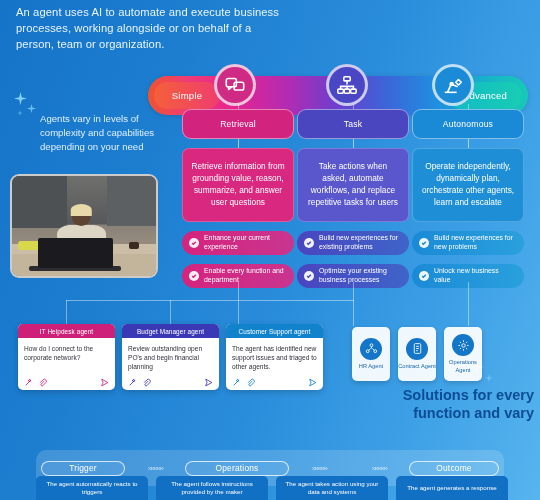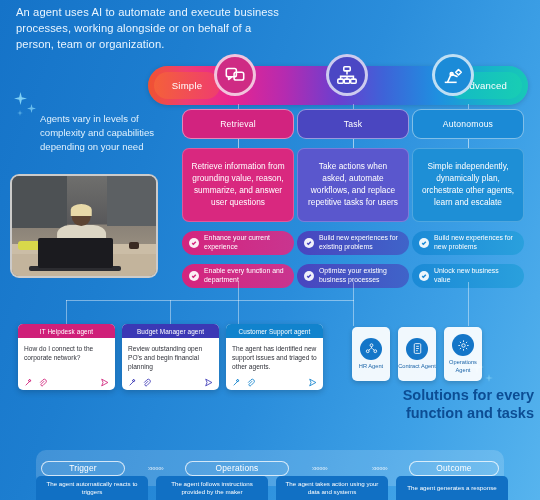--- a/index.html
+++ b/index.html
@@ -31,21 +31,21 @@
   }
 
   
   #vary {
     position: absolute; left: 40px; top: 112px; width: 140px;
     font-size: 9.6px; line-height: 1.45; color: #dff0fd;
   }
 
   
   #spectrum {
-    position: absolute; left: 148px; top: 66px; width: 380px; height: 39px;
+    position: absolute; left: 148px; top: 76px; width: 380px; height: 39px;
     border-radius: 20px;
     background: linear-gradient(90deg,
         #f0532f 0%, #ef3d74 10%, #e8248f 22%,
         #b52bb0 36%, #6b3fcf 50%, #3e63d8 62%,
         #1f8fe0 76%, #17b4c8 90%, #17c9b6 100%);
     box-shadow: 0 1px 5px rgba(0,0,0,.16);
   }
   .spec-cap {
     position: absolute; top: 6px; height: 27px;
     border-radius: 14px; display: flex; align-items: center; justify-content: center;
@@ -305,21 +305,21 @@
             <path d="M2 5.2l2 2 4-4.4"></path>
           </svg>
         </span>
       <span class="txt">Optimize your existing business processes</span>
     </div>
   </div>
 
   <div class="col" id="col-3">
     <div class="col-pill">Autonomous</div>
     <div class="connector"></div>
-    <div class="desc-box">Simple independently, dynamically plan, orchestrate other agents, learn and escalate</div>
+    <div class="desc-box">Operate independently, dynamically plan, orchestrate other agents, learn and escalate</div>
     <div class="ben">
       <span class="chk">
           <svg viewBox="0 0 10 10">
             <path d="M2 5.2l2 2 4-4.4"></path>
           </svg>
         </span>
       <span class="txt">Build new experiences for new problems</span>
     </div>
     <div class="ben">
       <span class="chk">
@@ -431,21 +431,21 @@
       <svg viewBox="0 0 24 24">
           <circle cx="12" cy="12" r="3.2"></circle>
           <path d="M12 2.5v3M12 18.5v3M2.5 12h3M18.5 12h3M5.3 5.3l2.1 2.1M16.6 16.6l2.1 2.1M18.7 5.3l-2.1 2.1M7.4 16.6l-2.1 2.1"></path>
         </svg>
     </span>
     <span class="tlabel">Operations Agent</span>
   </div>
 
   <div id="solutions">
     <div>Solutions for every</div>
-    <div>function and tasks</div>
+    <div>function and vary</div>
   </div>
 
   <div id="flowbar">
     <div class="flow-pill" id="fp-1">Trigger</div>
     <div class="chevs">»»»»»</div>
     <div class="flow-pill" id="fp-2">Operations</div>
     <div class="chevs">»»»»»</div>
     <div class="chevs">»»»»»</div>
     <div class="flow-pill" id="fp-4">Outcome</div>
   </div>

